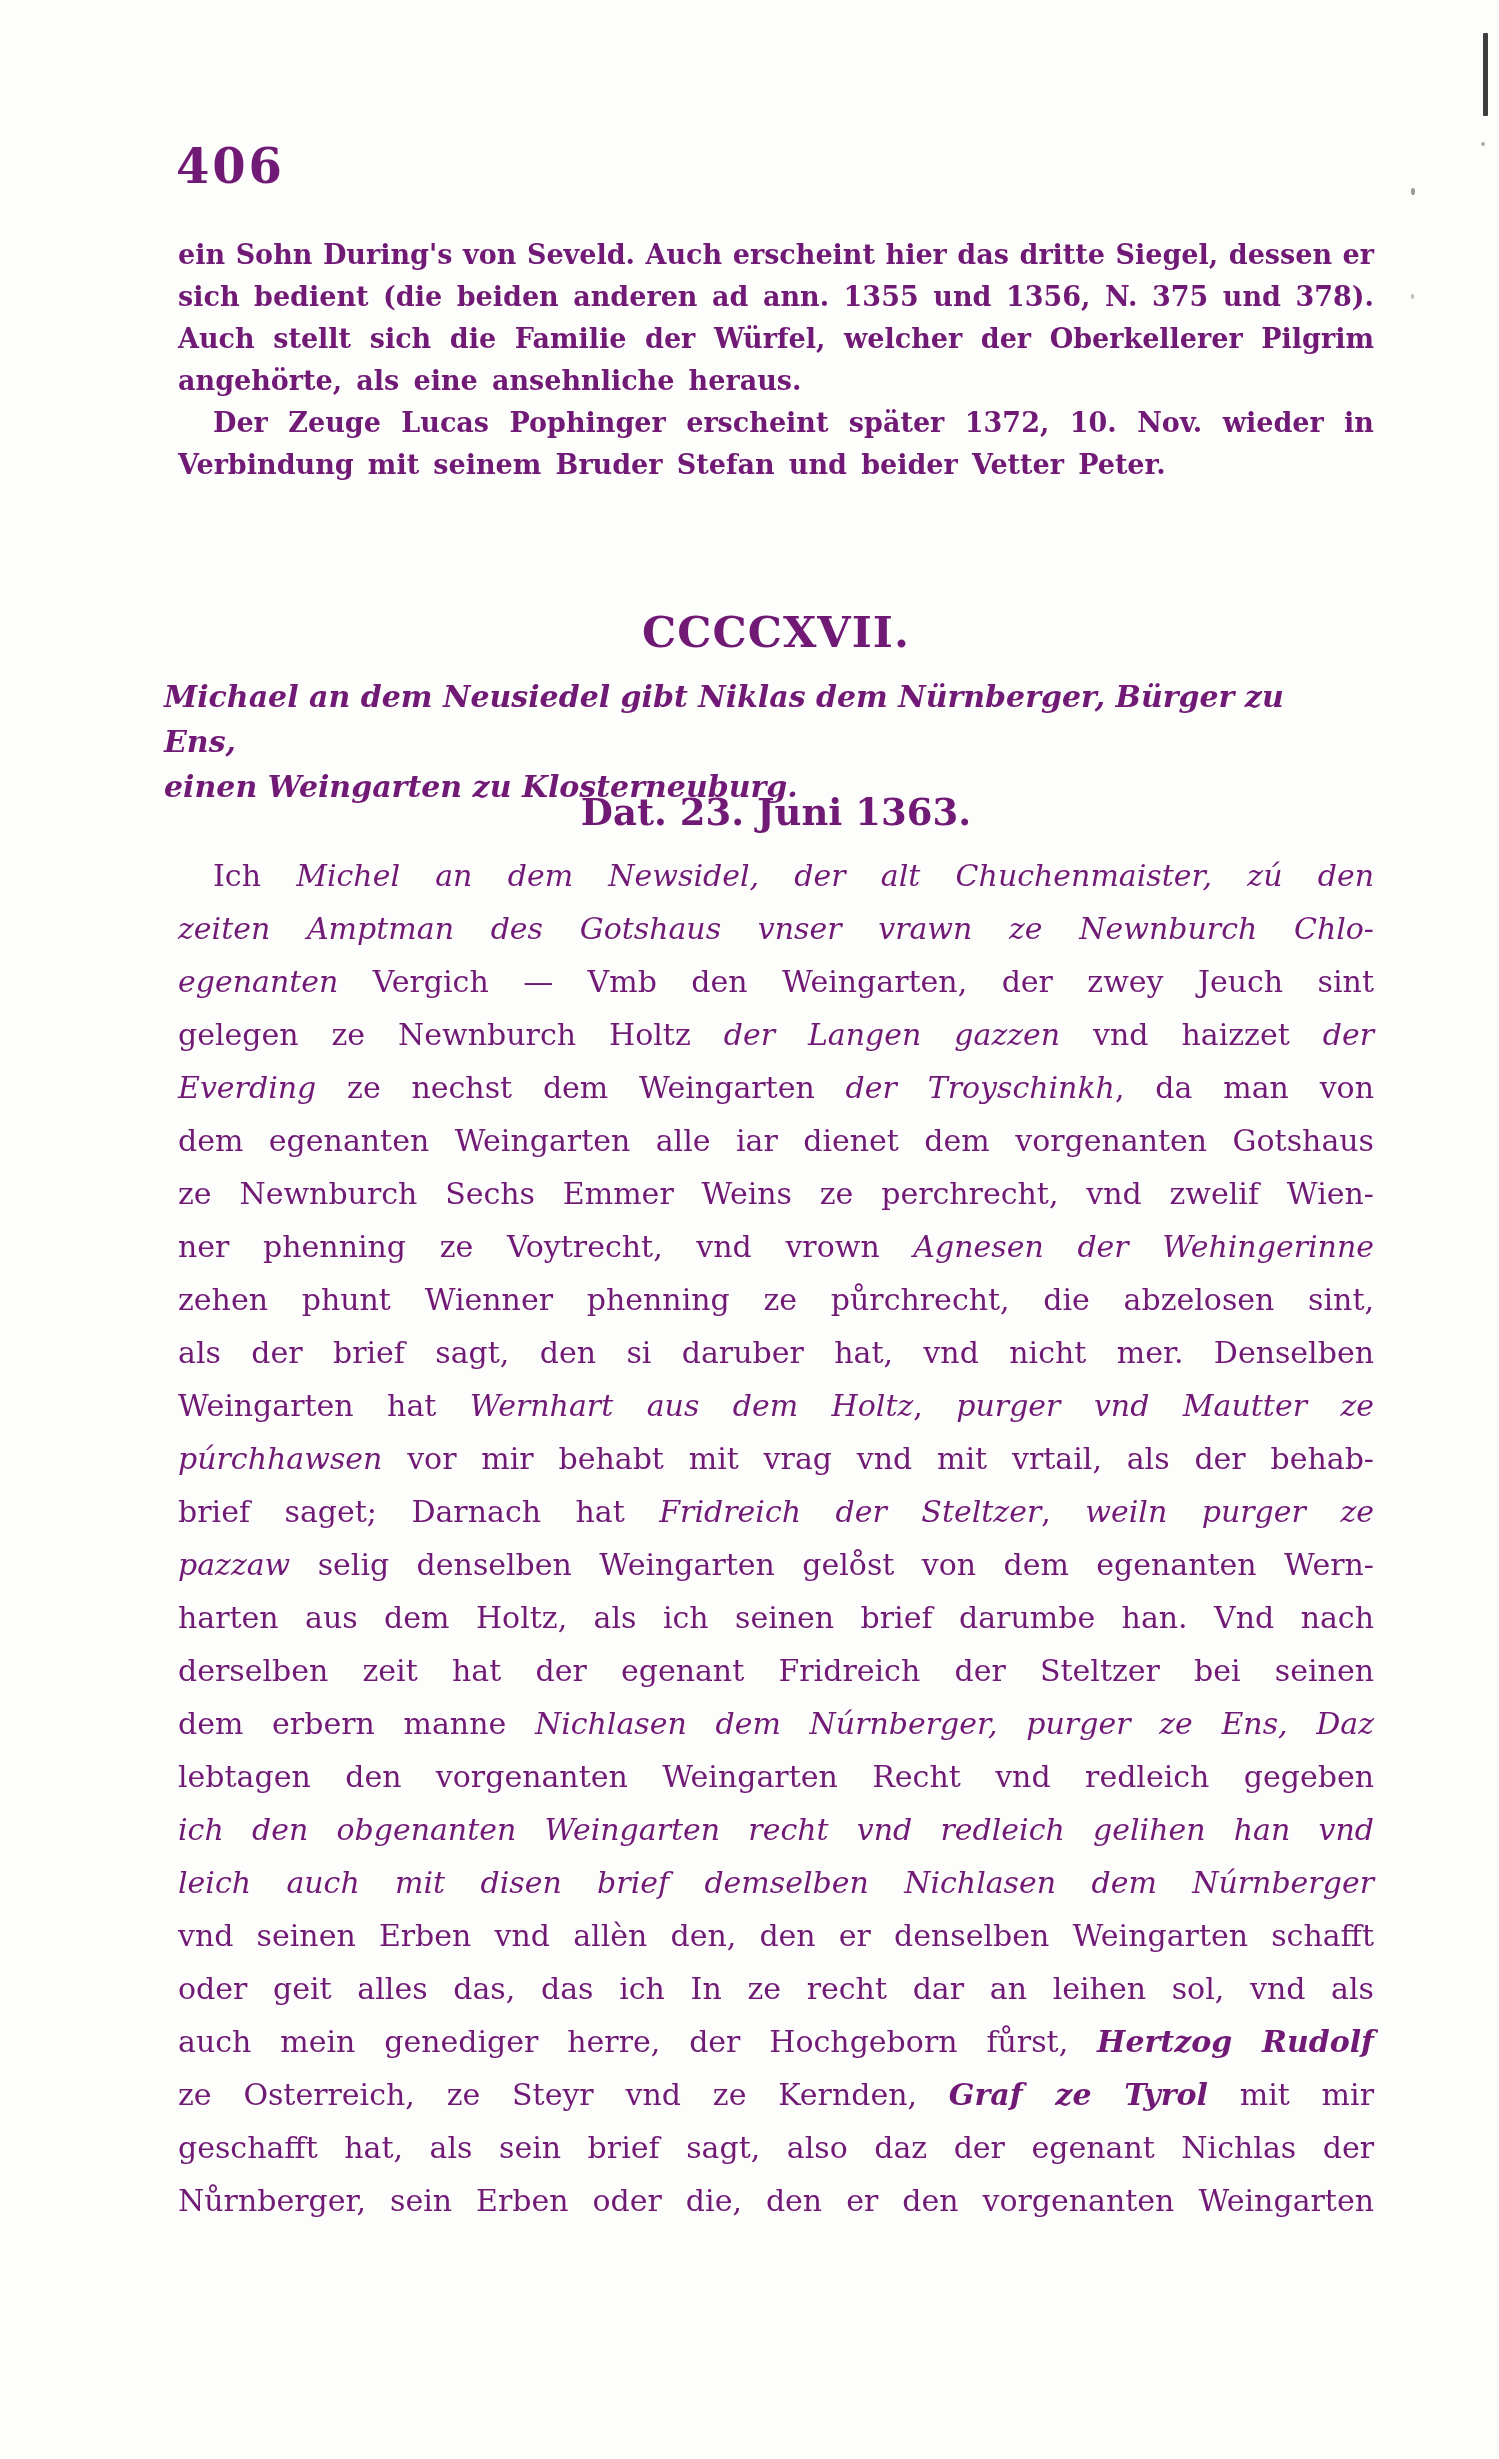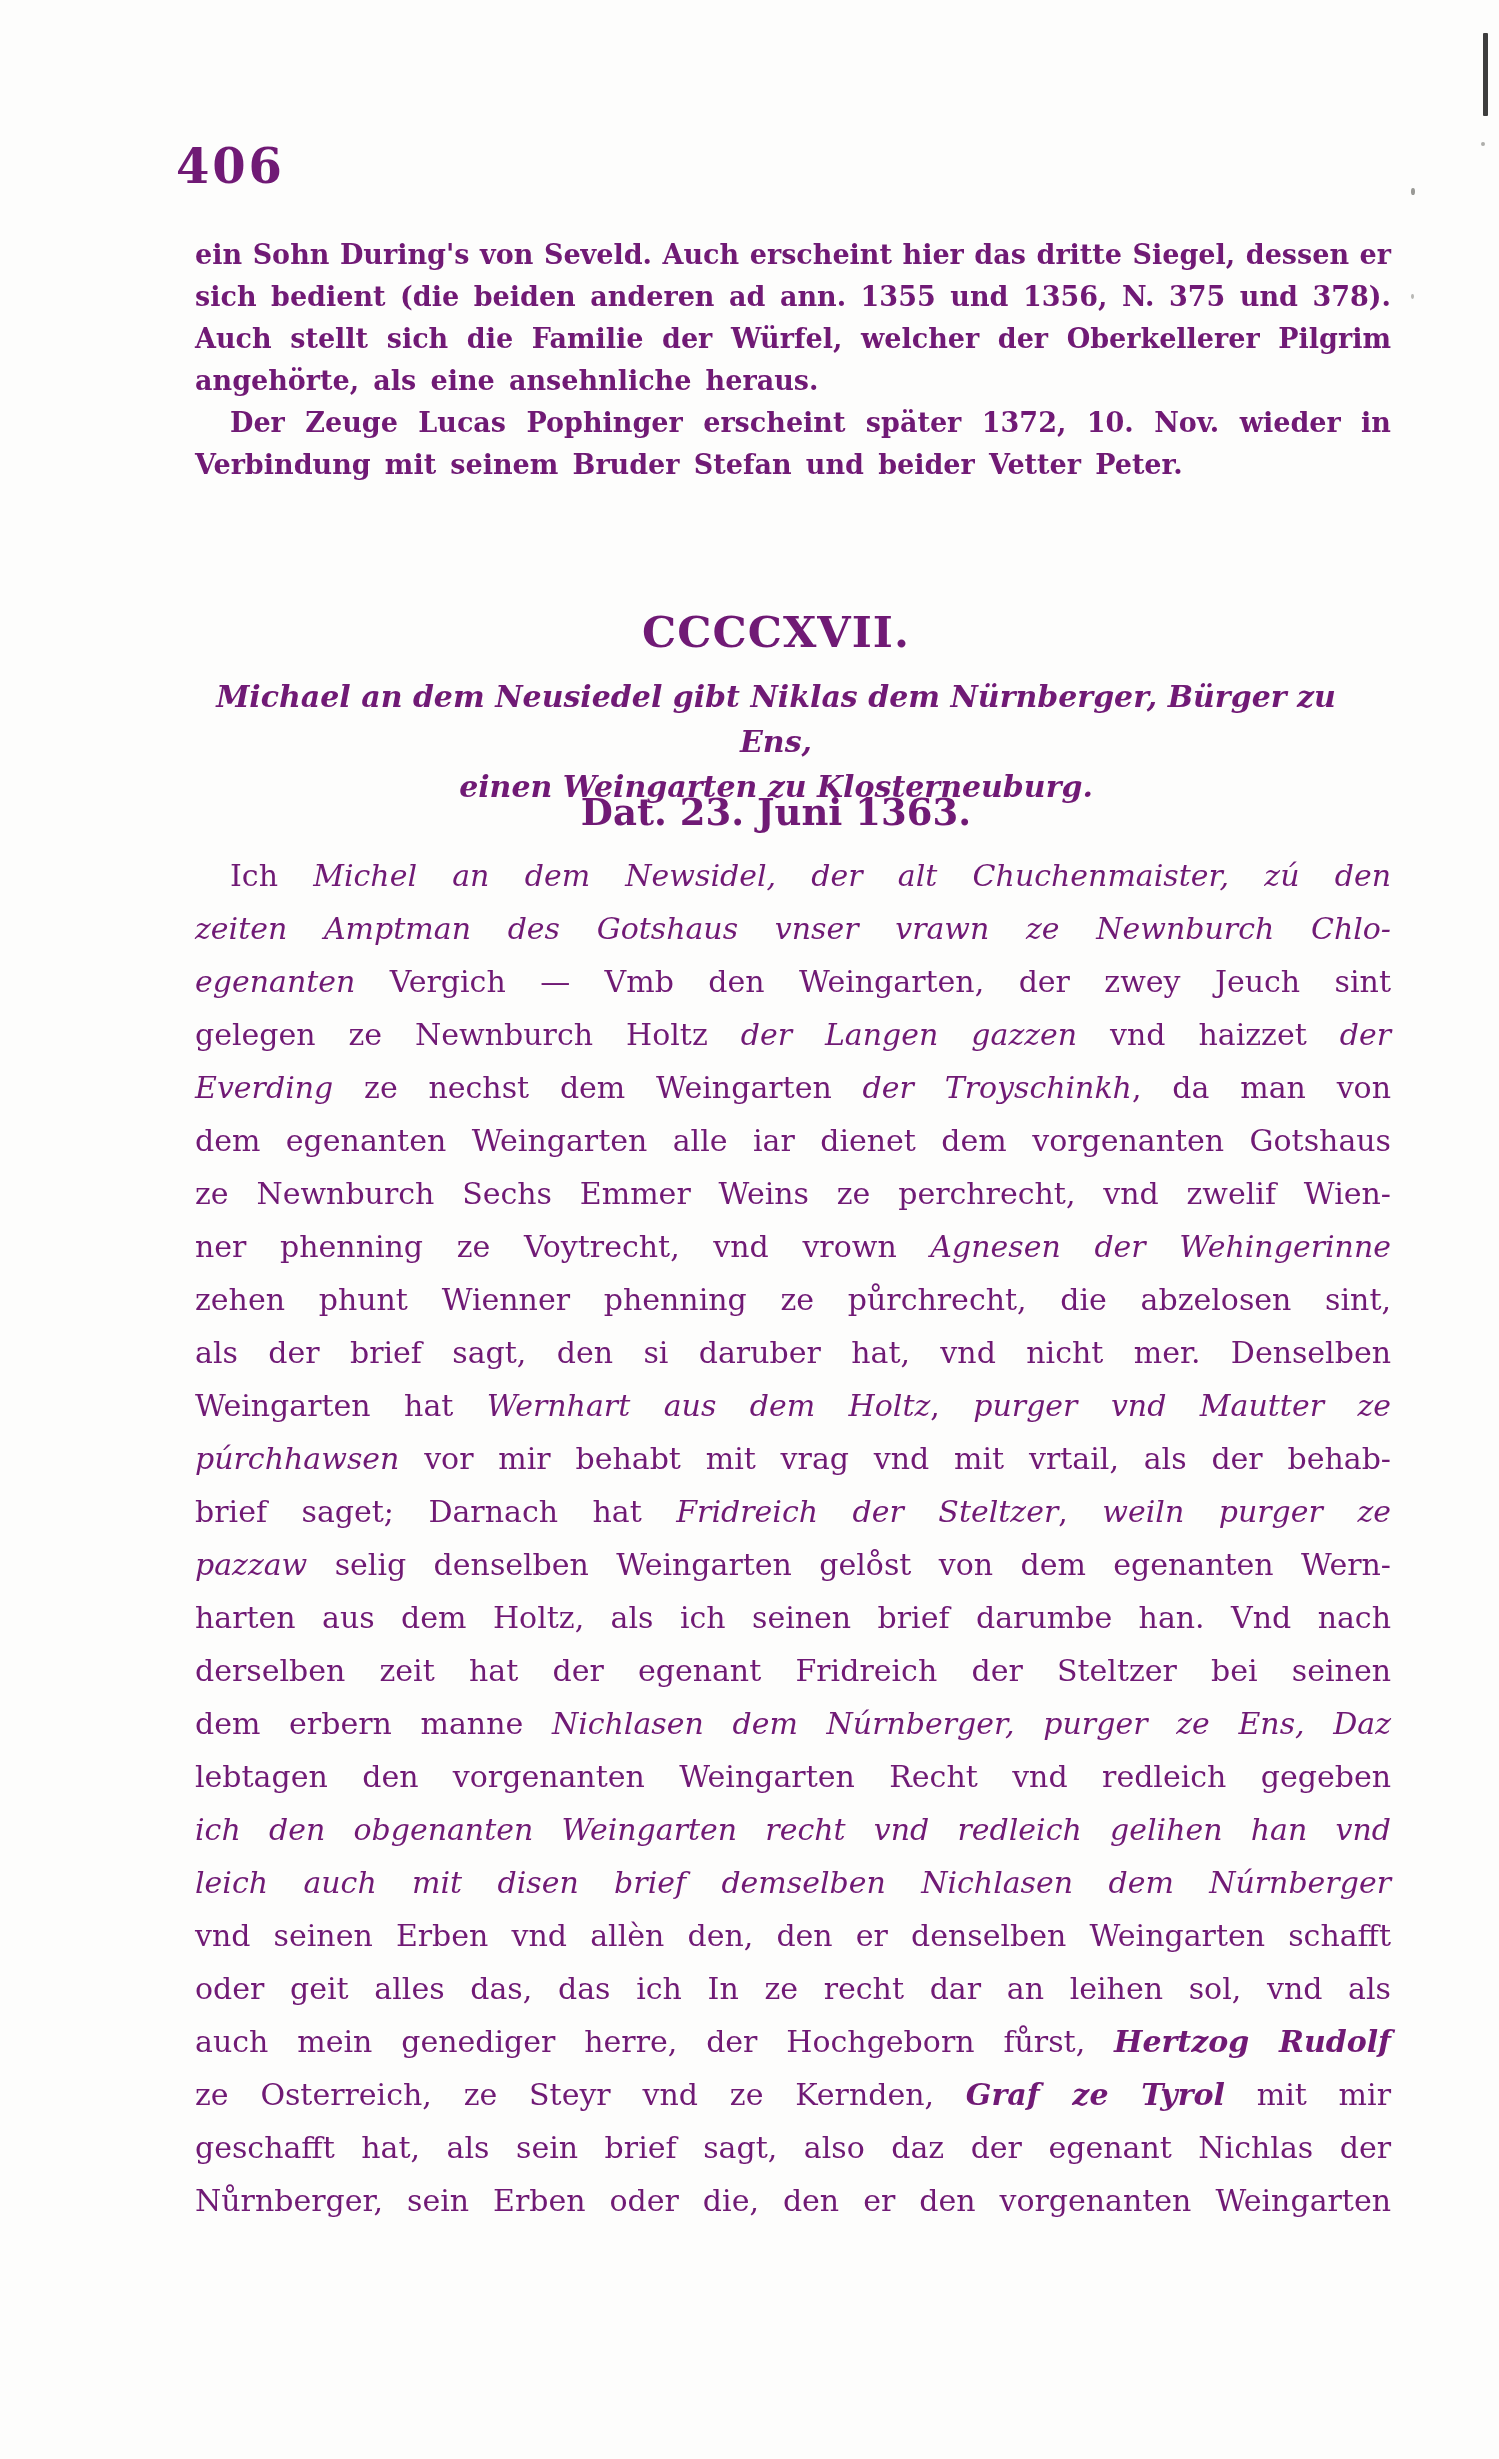--- a/index.html
+++ b/index.html
@@ -10,41 +10,41 @@
     background:#fdfdfc;
     color:#701a75;
     font-family:"DejaVu Serif","Liberation Serif",serif;
     overflow:hidden;
   }
   .pagenum{
     position:absolute;left:176px;top:142px;
     font-size:48px;font-weight:bold;letter-spacing:2.9px;
     line-height:1;
   }
-  .textblock{position:absolute;left:178px;width:1196px;margin-left:17px;}
+  .textblock{position:absolute;left:178px;width:1196px;}
   .intro{top:234px;font-size:27px;line-height:42px;font-weight:bold;}
   .body-text{top:849px;font-size:30px;line-height:53px;font-weight:normal;}
   .line{
     text-align:justify;
     text-align-last:justify;
     text-justify:inter-word;
     white-space:normal;
   }
   .line.endline{text-align-last:left;word-spacing:4.8px;}
   .line.indent{text-indent:35px;}
   .it{font-style:italic;}
   .bd{font-weight:bold;}
   .heading{
     position:absolute;left:178px;width:1196px;top:609px;
     text-align:center;font-size:43px;font-weight:bold;
     letter-spacing:1px;line-height:1.1;
   }
   .subtitle{
-    position:absolute;left:178px;width:1196px;top:674px;
-    text-align:center;font-size:30px;line-height:45px;
+    position:absolute;left:164px;width:1196px;top:674px;
+    font-size:30px;line-height:45px;
     font-weight:bold;font-style:italic;
   }
   .dateline{
     position:absolute;left:178px;width:1196px;top:790px;
     text-align:center;font-size:37px;font-weight:bold;
   }
   
   .artifact-bar{
     position:absolute;right:12.5px;top:33px;width:4.8px;height:83px;
     background:#1c1c1c;opacity:.85;border-radius:1px;

